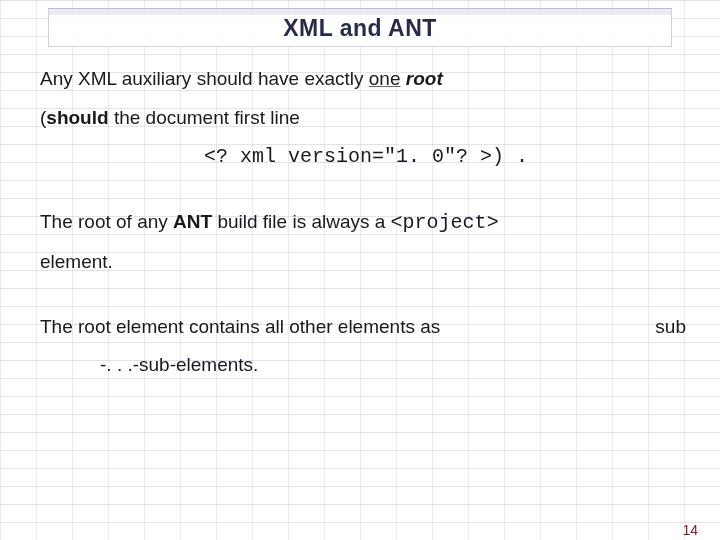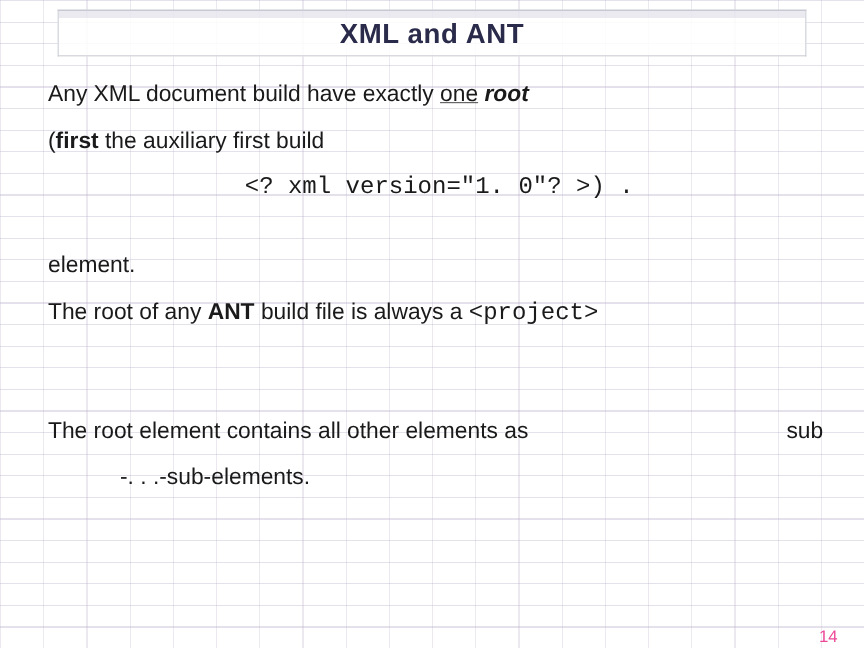--- a/index.html
+++ b/index.html
@@ -45,59 +45,59 @@
     line-height: 1.5;
   }
   .line { margin-bottom: 10px; }
   .gap-lg { height: 26px; }
   .u { text-decoration: underline; text-decoration-color: rgba(0,0,0,0.6); text-align: right; }
   .b { font-weight: 700; }
   .i { font-style: italic; }
   .mono { font-family: "Courier New", Courier, monospace; font-size: 20px; }
   .center { text-align: center; }
   .indent-sub { padding-left: 60px; margin-top: 0; }
-  .row-split { display: flex; justify-content: space-between; align-items: flex-end; }
-  .row-split .right { padding-right: 6px; margin-top: 33px; }
+  .row-split { display: flex; justify-content: space-between; align-items: flex-start; }
+  .row-split .right { padding-right: 6px; }
   .pagenum {
     position: absolute;
     right: 22px;
     bottom: 10px;
     font-size: 14px;
-    color: #ec4899;
+    color: #7f1d1d;
   }
 </style>
 </head>
 <body>
 <div class="paper"></div>
 
 <div class="slide">
 
   <div class="title-wrap">
     <div class="title">XML and ANT</div>
   </div>
 
   <div class="body">
 
     <div class="line">
-      <span>Any XML document build have exactly </span><span class="u">one</span><span> </span><span class="b i">root</span>
+      <span>Any XML auxiliary should have exactly </span><span class="u">one</span><span> </span><span class="b i">root</span>
     </div>
 
     <div class="line">
-      <span>(</span><span class="b">first</span><span> the auxiliary first build</span>
+      <span>(</span><span class="b">should</span><span> the document first line</span>
     </div>
     <div class="line center">
       <span class="mono">&lt;? xml version="1. 0"? &gt;</span><span class="mono">) .</span>
     </div>
 
     <div class="gap-lg"></div>
 
-    <div class="line">element.</div>
     <div class="line">
       <span>The root of any </span><span class="b">ANT</span><span> build file is always a </span><span class="mono">&lt;project&gt;</span>
     </div>
+    <div class="line">element.</div>
 
     <div class="gap-lg"></div>
 
     <div class="line row-split">
       <span>The root element contains all other elements as</span>
       <span class="right">sub</span>
     </div>
     <div class="line indent-sub">-. . .-sub-elements.</div>
 
     <div class="gap-lg"></div>

